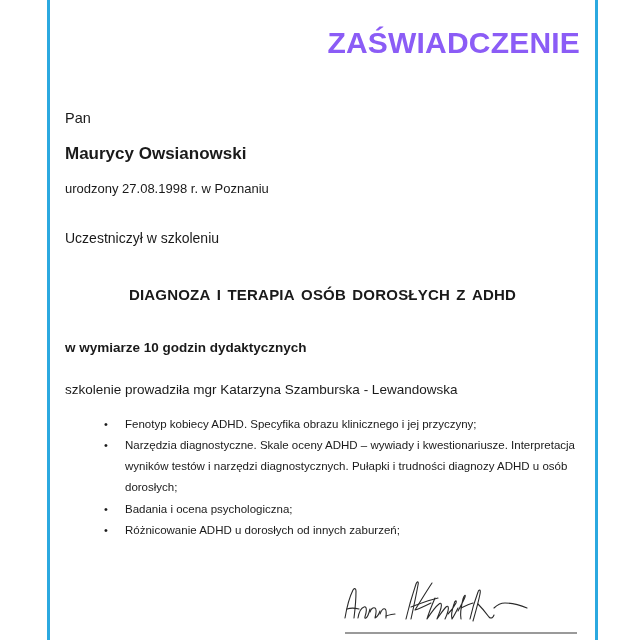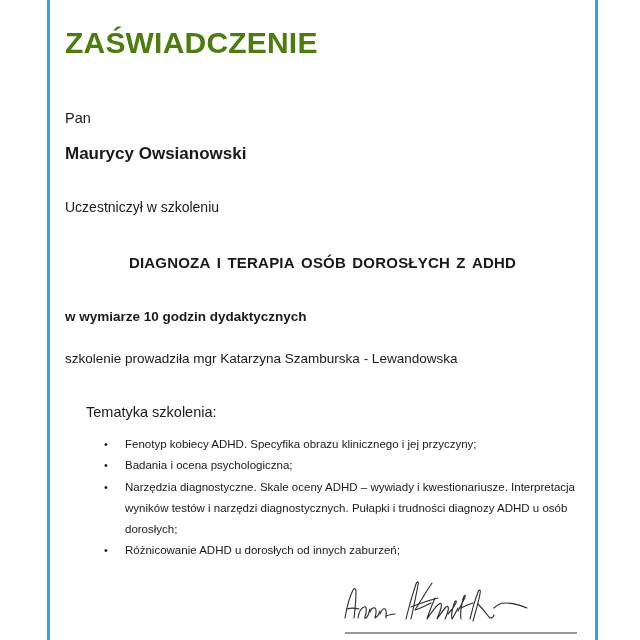--- a/index.html
+++ b/index.html
@@ -32,22 +32,22 @@
     position: absolute;
     left: 47px;
     top: 0;
     width: 551px;
     height: 640px;
     box-sizing: border-box;
     padding: 0 18px;
   }
 
   .doc-title {
-    text-align: left;
-    color: #4d7c0f;
+    text-align: right;
+    color: #8b5cf6;
     font-weight: bold;
     font-size: 30px;
     letter-spacing: 0.2px;
     margin: 0;
     padding-top: 26px;
     line-height: 1.1;
   }
 
   .center-line {
     margin: 0;
@@ -135,36 +135,36 @@
   <div class="rule right"></div>
 
   <div class="content">
 
     <h1 class="doc-title">ZAŚWIADCZENIE</h1>
 
     <p class="center-line salutation">Pan</p>
 
     <p class="center-line recipient">Maurycy Owsianowski</p>
 
+    <p class="center-line birth">urodzony 27.08.1998 r. w Poznaniu</p>
 
     <p class="center-line participated">Uczestniczył w szkoleniu</p>
 
     <p class="course-title">Diagnoza i terapia osób dorosłych z ADHD</p>
 
     <p class="center-line hours">w wymiarze 10 godzin dydaktycznych</p>
 
 
     <p class="center-line lecturer">szkolenie prowadziła mgr Katarzyna Szamburska - Lewandowska</p>
 
-    <p class="topics-heading">Tematyka szkolenia:</p>
 
     <ul class="topics">
       <li>Fenotyp kobiecy ADHD. Specyfika obrazu klinicznego i jej przyczyny;</li>
+      <li>Narzędzia diagnostyczne. Skale oceny ADHD – wywiady i kwestionariusze. Interpretacja wyników testów i narzędzi diagnostycznych. Pułapki i trudności diagnozy ADHD u osób dorosłych;</li>
       <li>Badania i ocena psychologiczna;</li>
-      <li>Narzędzia diagnostyczne. Skale oceny ADHD – wywiady i kwestionariusze. Interpretacja wyników testów i narzędzi diagnostycznych. Pułapki i trudności diagnozy ADHD u osób dorosłych;</li>
       <li>Różnicowanie ADHD u dorosłych od innych zaburzeń;</li>
 
     </ul>
 
   </div>
 
   <div class="signature-block">
     <svg class="signature-mark" viewBox="0 0 232 46" xmlns="http://www.w3.org/2000/svg">
       <g fill="none" stroke="#2a2a2a" stroke-width="1.1" stroke-linecap="round" stroke-linejoin="round">
         <path d="M47 40 C49 28, 52 18, 55 12 C56 10, 58 10, 58 13 C58 22, 57 32, 56 40"></path>

